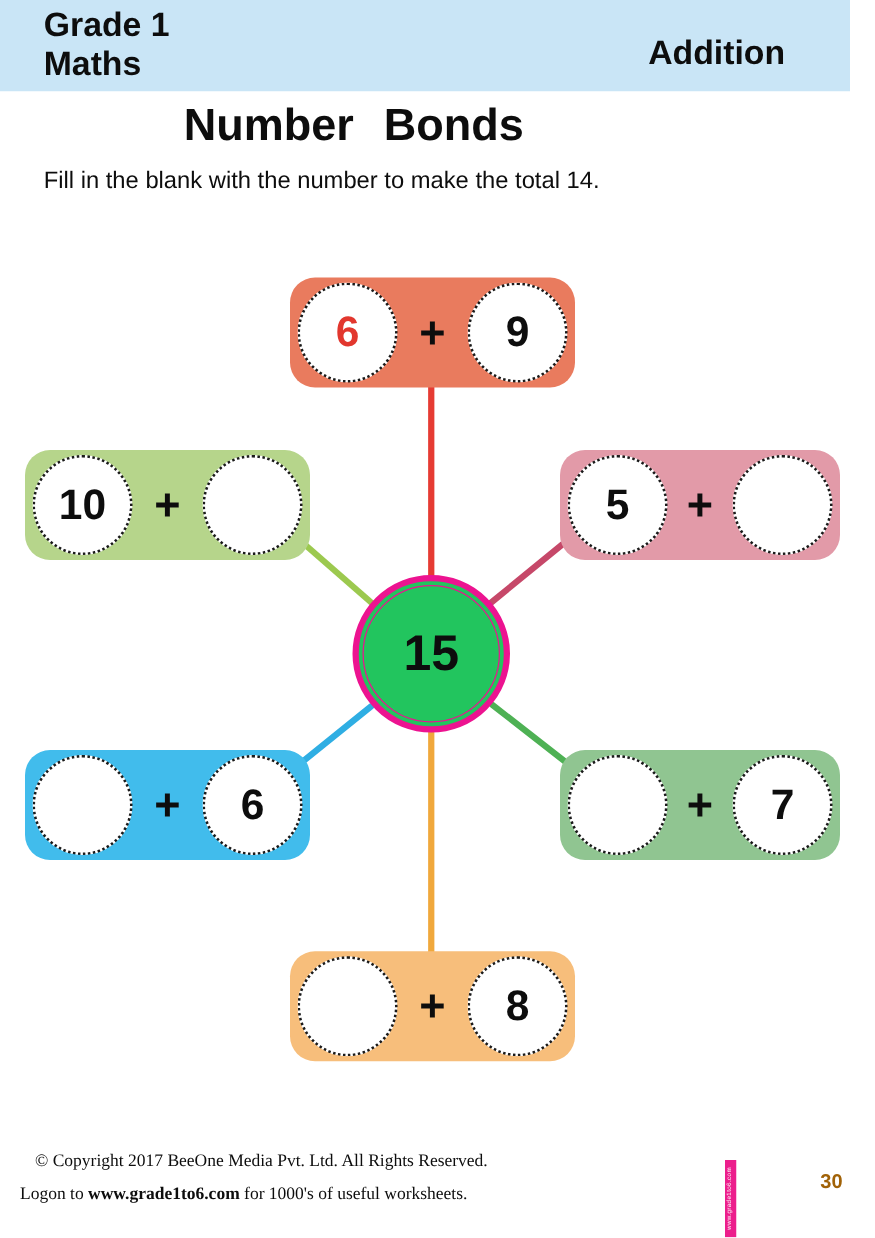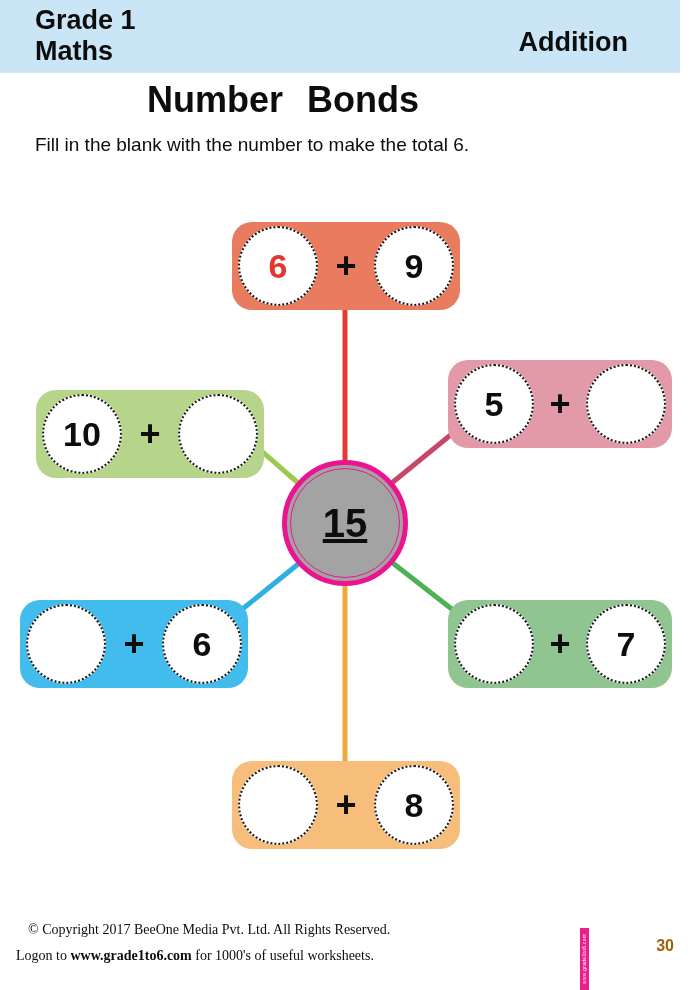--- a/index.html
+++ b/index.html
@@ -41,39 +41,39 @@
   .line-lower-left{stroke:var(--color-line_lower_left);}
   .line-lower-right{stroke:var(--color-line_lower_right);}
   .line-bottom{stroke:var(--color-line_bottom);}
   
   .bond{
     position:absolute;width:228px;height:88px;border-radius:20px;
     display:flex;align-items:center;justify-content:space-between;
     padding:0 6px;box-sizing:border-box;z-index:2;
   }
   .bond-top{left:232px;top:222px;background:var(--color-bond_top);}
-  .bond-upper-left{left:36px;top:360px;background:var(--color-bond_upper_left);margin-top:30px;}
+  .bond-upper-left{left:20px;top:360px;background:var(--color-bond_upper_left);}
   .bond-upper-right{left:448px;top:360px;width:224px;background:var(--color-bond_upper_right);}
   .bond-lower-left{left:20px;top:600px;background:var(--color-bond_lower_left);}
   .bond-lower-right{left:448px;top:600px;width:224px;background:var(--color-bond_lower_right);}
   .bond-bottom{left:232px;top:761px;background:var(--color-bond_bottom);}
   .circle{
     width:76px;height:76px;border-radius:50%;background:#fff;
     border:2px dotted #1a1a1a;box-sizing:content-box;
     display:flex;align-items:center;justify-content:center;
     font-size:34px;font-weight:bold;color:#0d0d0d;flex:0 0 auto;
   }
   .circle .filled{color:var(--color-filled_answer);}
   .plus{font-size:36px;font-weight:bold;color:#0d0d0d;}
   
   .center-circle{
     position:absolute;left:282px;top:460px;width:126px;height:126px;border-radius:50%;
-    background:#a3a3a3;border:5px solid var(--color-center_ring);box-sizing:border-box;
+    background:#22c55e;border:5px solid var(--color-center_ring);box-sizing:border-box;
     display:flex;align-items:center;justify-content:center;z-index:3;
-    font-size:40px;font-weight:bold;color:#0d0d0d;text-decoration:underline;
+    font-size:40px;font-weight:bold;color:#0d0d0d;
   }
   .center-circle::after{
     content:"";position:absolute;inset:3px;border-radius:50%;
     border:1.5px solid var(--color-center_ring);
   }
   
   .copyright-line{position:absolute;left:28px;top:922px;margin:0;font-family:Liberation Serif, serif;font-size:14px;color:#0d0d0d;}
   .logon-line{position:absolute;left:16px;top:948px;margin:0;font-family:"Liberation Serif",serif;font-size:14px;color:#0d0d0d;}
   .logon-line b{font-weight:bold;}
   .strip{position:absolute;left:580px;top:928px;width:9px;height:62px;background:var(--color-strip_bg);z-index:2;}
@@ -91,21 +91,21 @@
 
   <div class="header">
     <div class="header-left">
       <div>Grade 1</div>
       <div>Maths</div>
     </div>
     <div class="header-right">Addition</div>
   </div>
 
   <div class="title">Number Bonds</div>
-  <div class="instruction">Fill in the blank with the number to make the total 6.</div>
+  <div class="instruction">Fill in the blank with the number to make the total 14.</div>
 
   <svg class="lines" width="700" height="990" viewBox="0 0 700 990">
     <line class="line-top" x1="345" y1="310" x2="345" y2="462"></line>
     <line class="line-upper-left" x1="242" y1="434" x2="297" y2="482"></line>
     <line class="line-upper-right" x1="453" y1="433" x2="393" y2="482"></line>
     <line class="line-lower-left" x1="240" y1="611" x2="297" y2="565"></line>
     <line class="line-lower-right" x1="453" y1="610" x2="394" y2="564"></line>
     <line class="line-bottom" x1="345" y1="584" x2="345" y2="762"></line>
   </svg>
 

